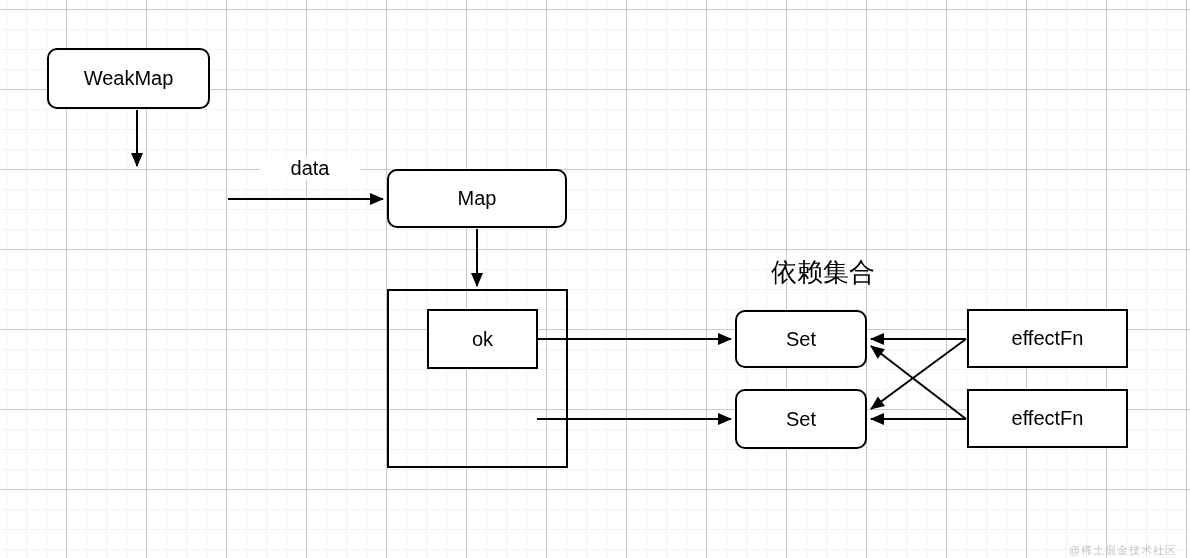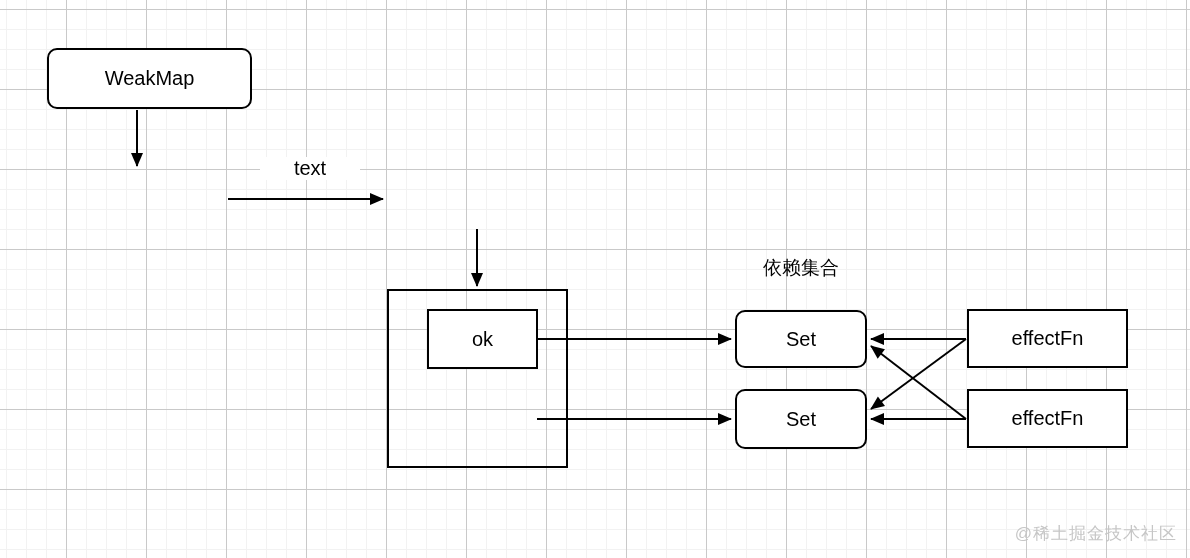--- a/index.html
+++ b/index.html
@@ -25,21 +25,21 @@
     background: #ffffff;
     display: flex;
     align-items: center;
     justify-content: center;
     font-size: 20px;
     color: #000000;
     white-space: nowrap;
   }
   .rounded { border-radius: 10px; }
 
-  [data-name="node-weakmap"]   { left: 47px;  top: 48px;  width: 205px; height: 61px; }
+  [data-name="node-weakmap"]   { left: 47px;  top: 48px;  width: 163px; height: 61px; }
   [data-name="node-data"]      { left: 47px;  top: 169px; width: 181px; height: 60px; }
   [data-name="node-map"]       { left: 387px; top: 169px; width: 180px; height: 59px; }
   [data-name="node-bucket"]    { left: 387px; top: 289px; width: 181px; height: 179px; background: transparent; }
   [data-name="node-key-ok"]    { left: 427px; top: 309px; width: 111px; height: 60px; }
   [data-name="node-key-text"]  { left: 427px; top: 388px; width: 111px; height: 61px; }
   [data-name="node-set-1"]     { left: 735px; top: 310px; width: 132px; height: 58px; }
   [data-name="node-set-2"]     { left: 735px; top: 389px; width: 132px; height: 60px; }
   [data-name="node-effectfn-1"]{ left: 967px; top: 309px; width: 161px; height: 59px; }
   [data-name="node-effectfn-2"]{ left: 967px; top: 389px; width: 161px; height: 59px; }
 
@@ -48,29 +48,29 @@
     left: 260px; top: 157px; width: 96px;
     text-align: center;
     font-size: 20px;
     color: #000000;
     background: #ffffff;
     padding: 0 2px;
   }
   .deps-title {
     position: absolute;
     left: 727px; top: 255px; width: 148px;
-    text-align: center;
-    font-size: 19px;
+    text-align: right;
+    font-size: 26px;
     color: #000000;
     white-space: nowrap;
   }
   .watermark {
     position: absolute;
-    right: 13px; bottom: 13px;
-    font-size: 17px;
+    right: 13px; bottom: 0;
+    font-size: 11px;
     letter-spacing: 1px;
     color: #c6c6c6;
     white-space: nowrap;
     margin-left: 23px;
   }
   svg.arrows {
     position: absolute;
     left: 0; top: 0;
     width: 1190px; height: 558px;
     pointer-events: none;
@@ -82,20 +82,23 @@
 
 <div class="canvas" data-name="diagram-canvas">
 
   <div class="node" data-name="node-bucket"></div>
 
   <div class="node rounded" data-name="node-weakmap">
     <span data-name="node-label">WeakMap</span>
   </div>
 
 
+  <div class="node rounded" data-name="node-map">
+    <span data-name="node-label">Map</span>
+  </div>
 
   <div class="node" data-name="node-key-ok">
     <span data-name="node-label">ok</span>
   </div>
 
 
   <div class="node rounded" data-name="node-set-1">
     <span data-name="node-label">Set</span>
   </div>
 
@@ -104,21 +107,21 @@
   </div>
 
   <div class="node" data-name="node-effectfn-1">
     <span data-name="node-label">effectFn</span>
   </div>
 
   <div class="node" data-name="node-effectfn-2">
     <span data-name="node-label">effectFn</span>
   </div>
 
-  <div class="edge-label" data-name="edge-label-value">text</div>
+  <div class="edge-label" data-name="edge-label-value">data</div>
 
   <div class="deps-title" data-name="deps-collection-title">依赖集合</div>
 
   <div class="watermark" data-name="watermark-text">@稀土掘金技术社区</div>
 
   <svg class="arrows" data-name="edges-layer" viewBox="0 0 1190 558" xmlns="http://www.w3.org/2000/svg">
     <defs>
       <marker id="ah" markerUnits="userSpaceOnUse" markerWidth="18" markerHeight="16" refX="14" refY="7" orient="auto">
         <path d="M1,1 L15,7 L1,13 Z" fill="#000000"></path>
       </marker>

